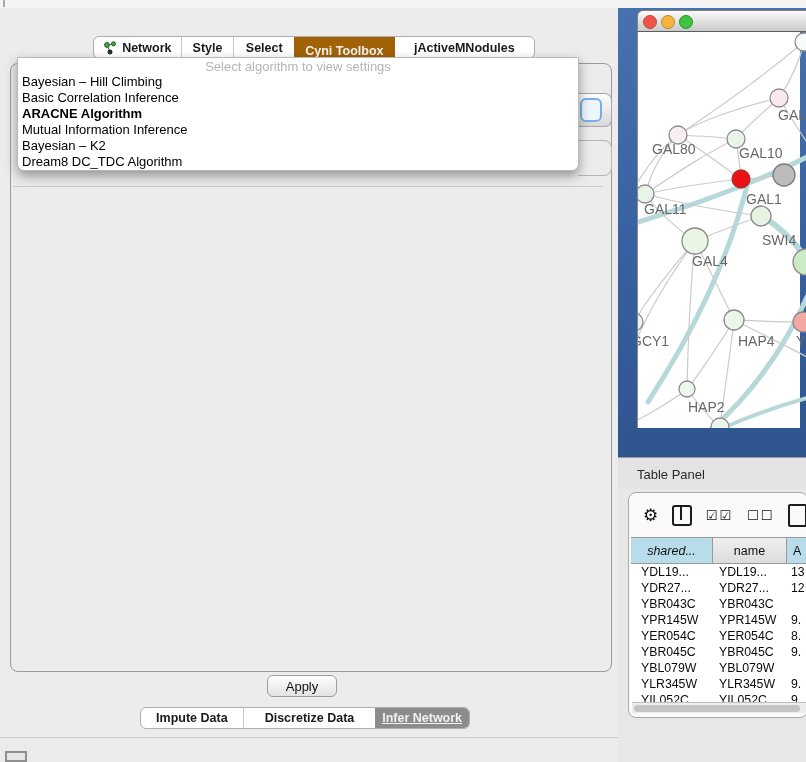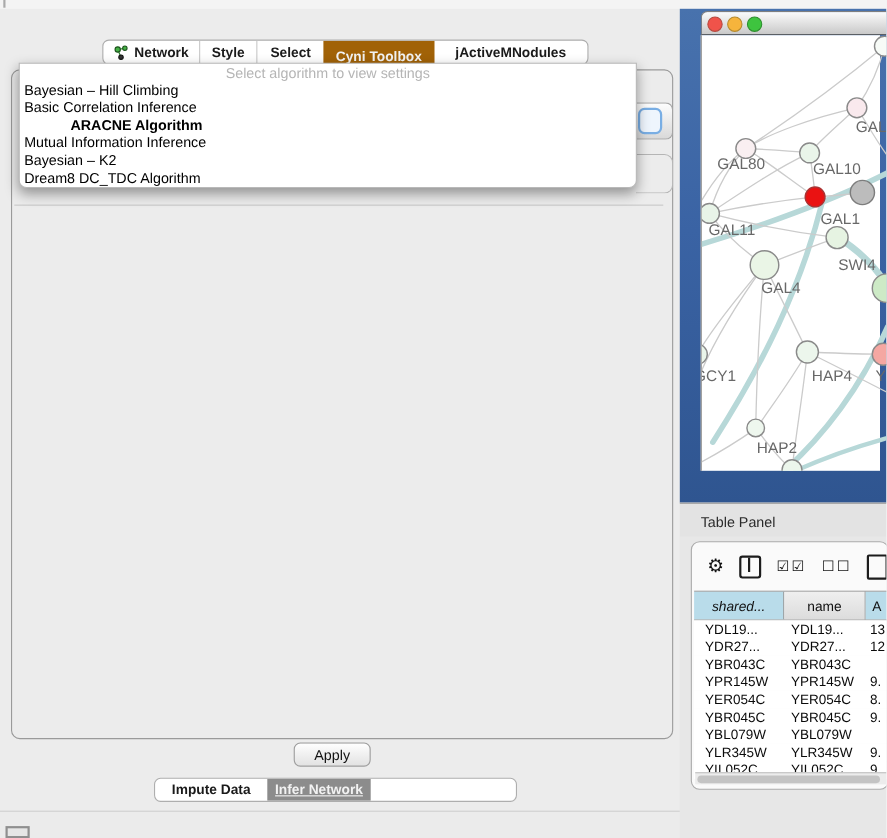--- a/index.html
+++ b/index.html
@@ -173,21 +173,21 @@
   </div>
   <div class="abs frag-box"></div>
 
   <div class="abs outer-panel"></div>
   <div class="abs hline"></div>
 
   <div class="abs popup">
     <div class="abs dd-placeholder">Select algorithm to view settings</div>
     <div class="abs dd-item" style="top:16px;">Bayesian – Hill Climbing</div>
     <div class="abs dd-item" style="top:32px;">Basic Correlation Inference</div>
-    <div class="abs dd-item bold" style="top:48px;margin-left:42px;">ARACNE Algorithm</div>
+    <div class="abs dd-item bold" style="top:48px;">ARACNE Algorithm</div>
     <div class="abs dd-item" style="top:64px;">Mutual Information Inference</div>
     <div class="abs dd-item" style="top:80px;">Bayesian – K2</div>
     <div class="abs dd-item" style="top:96px;">Dream8 DC_TDC Algorithm</div>
   </div>
 
   <div class="abs group" style="left:17px;top:193px;width:568px;height:462px;">
     <span class="legend">Cyni Algorithm Settings</span>
   </div>
 
   <div class="abs group" style="left:28px;top:215px;width:549px;height:177px;">
@@ -269,20 +269,23 @@
       <div class="abs hthumb"></div>
     </div>
 
   <div class="abs apply-btn">
     <span>Apply</span>
   </div>
 
   <div class="abs bstrip">
     <div class="btab" style="width:102px;">
       <span>Impute Data</span>
+    </div>
+    <div class="btab" style="width:132px;">
+      <span>Discretize Data</span>
     </div>
     <div class="btab selected" style="width:94px;">
       <span>Infer Network</span>
     </div>
   </div>
 
   <div class="abs bottomline"></div>
   <div class="abs bottomarea"></div>
   <div class="abs mini-box"></div>
 

